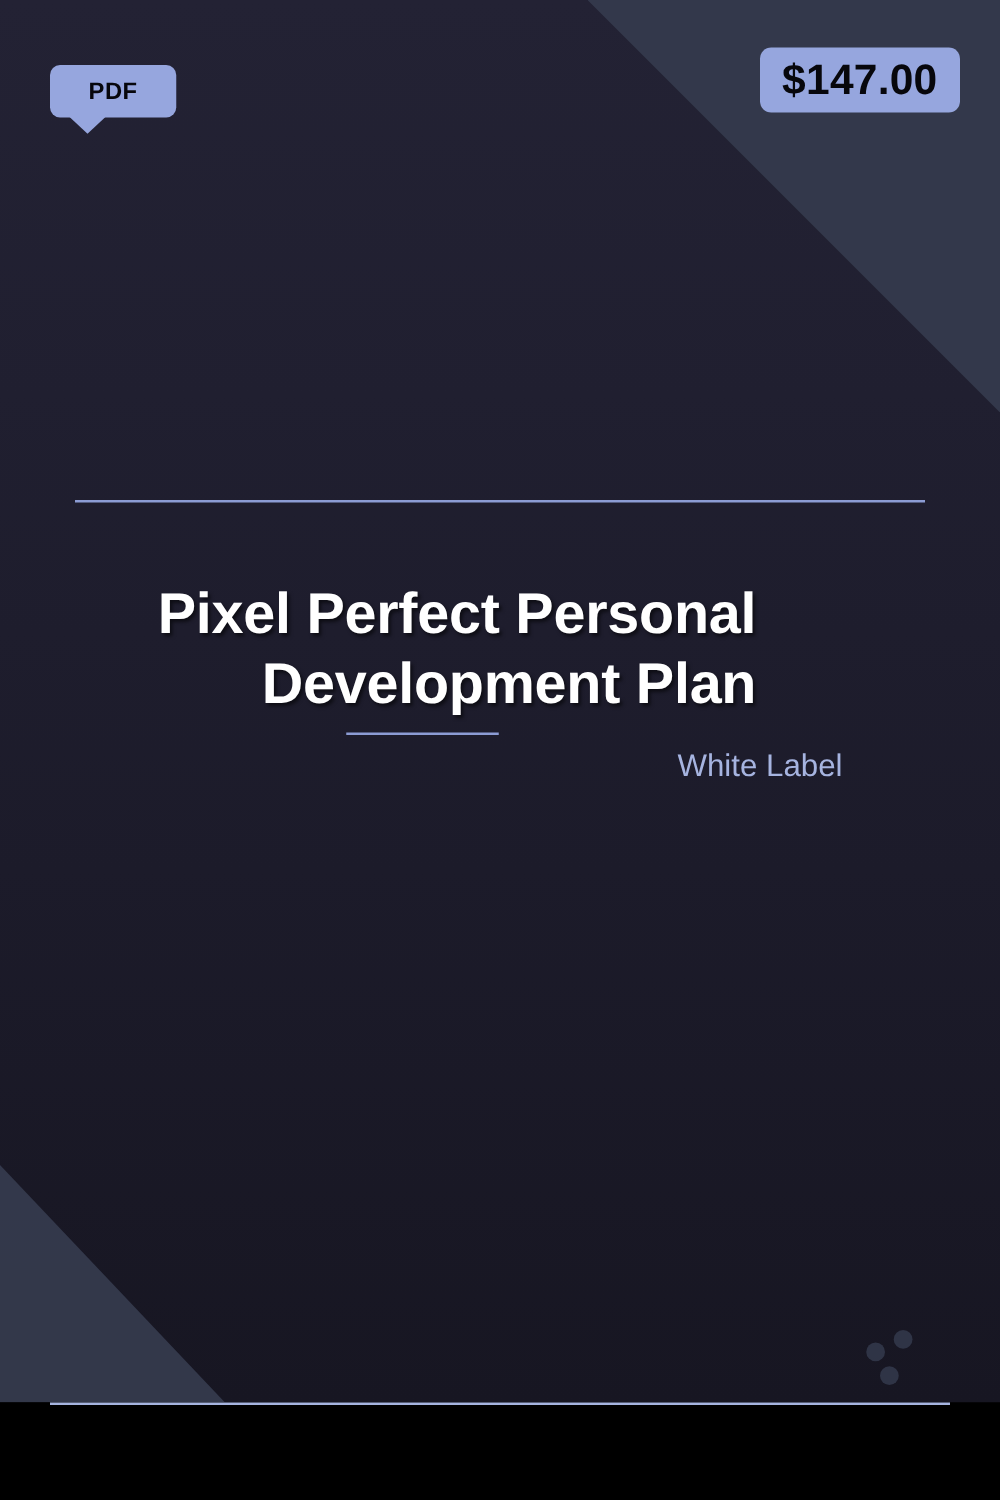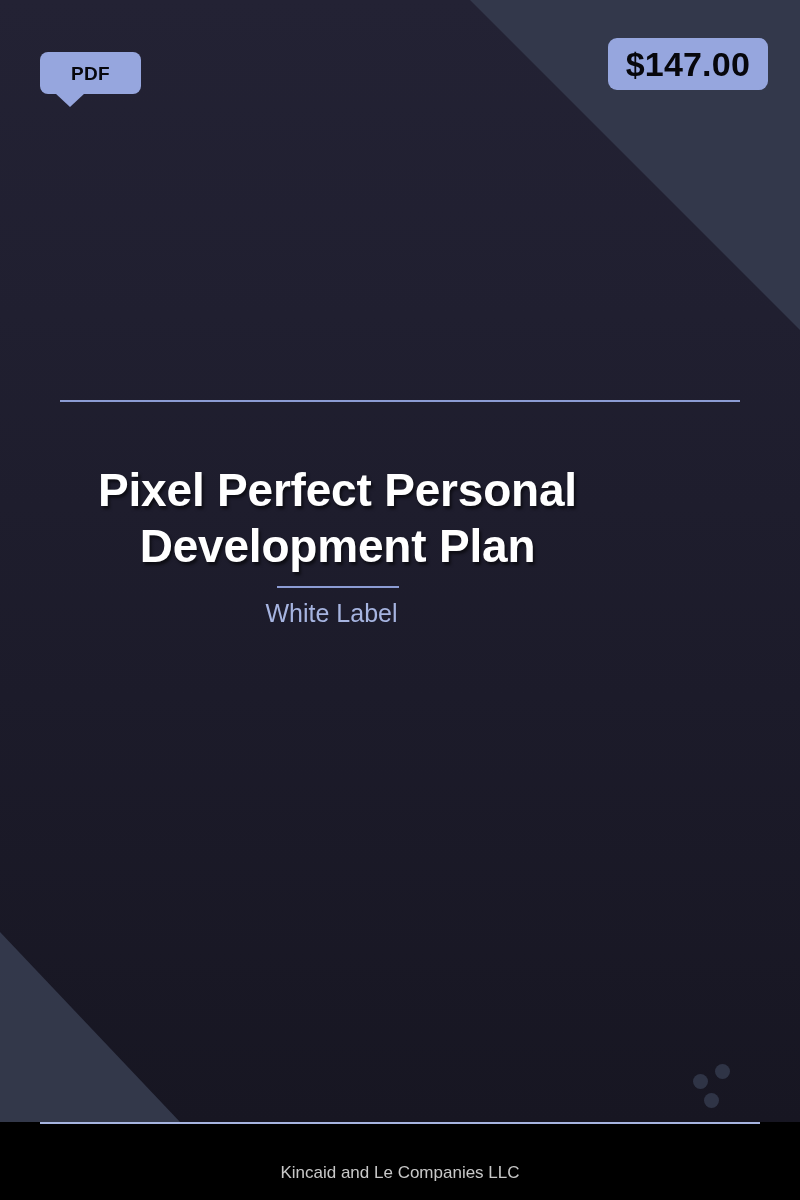--- a/index.html
+++ b/index.html
@@ -118,40 +118,40 @@
     height: 2px;
     background: #8C9CD4;
   }
 
   
   .title-block {
     position: absolute;
     left: 0;
     top: 462px;
     width: 675px;
-    text-align: center;
+    text-align: right;
   }
   .product-title {
     margin: 0;
     padding: 0 70px;
     color: #FFFFFF;
     font-size: 46px;
     font-weight: bold;
     line-height: 1.22;
     letter-spacing: -0.2px;
     text-shadow: 2px 3px 3px rgba(0,0,0,0.55);
   }
   .sub-divider {
     width: 122px;
     height: 2px;
     background: #8C9CD4;
     margin: 12px auto 0 auto;
   }
   .product-subtitle {
-    margin: 10px 12px 0 0;
+    margin: 10px 1px 0 0;
     color: #A6B4E0;
     font-size: 25px;
     font-weight: normal;
     line-height: 1.2;
   }
 
   
   .dot-cluster {
     position: absolute;
     left: 692px;
@@ -231,16 +231,15 @@
     <div class="dot-cluster">
       <span class="dot dot-a"></span>
       <span class="dot dot-b"></span>
       <span class="dot dot-c"></span>
     </div>
 
   </div>
 
   <div class="footer">
     <div class="footer-rule"></div>
-    <div class="footer-text">Kincaid and Le Companies LLC</div>
   </div>
 
 </div>
 
 </body></html>

